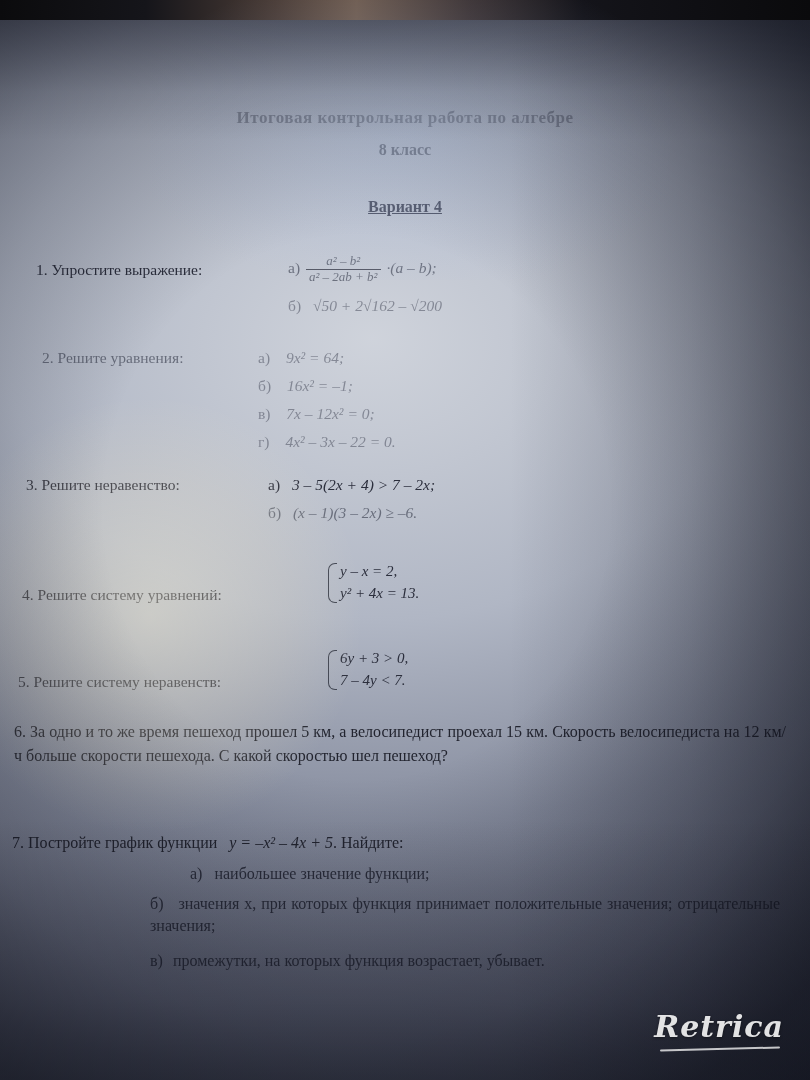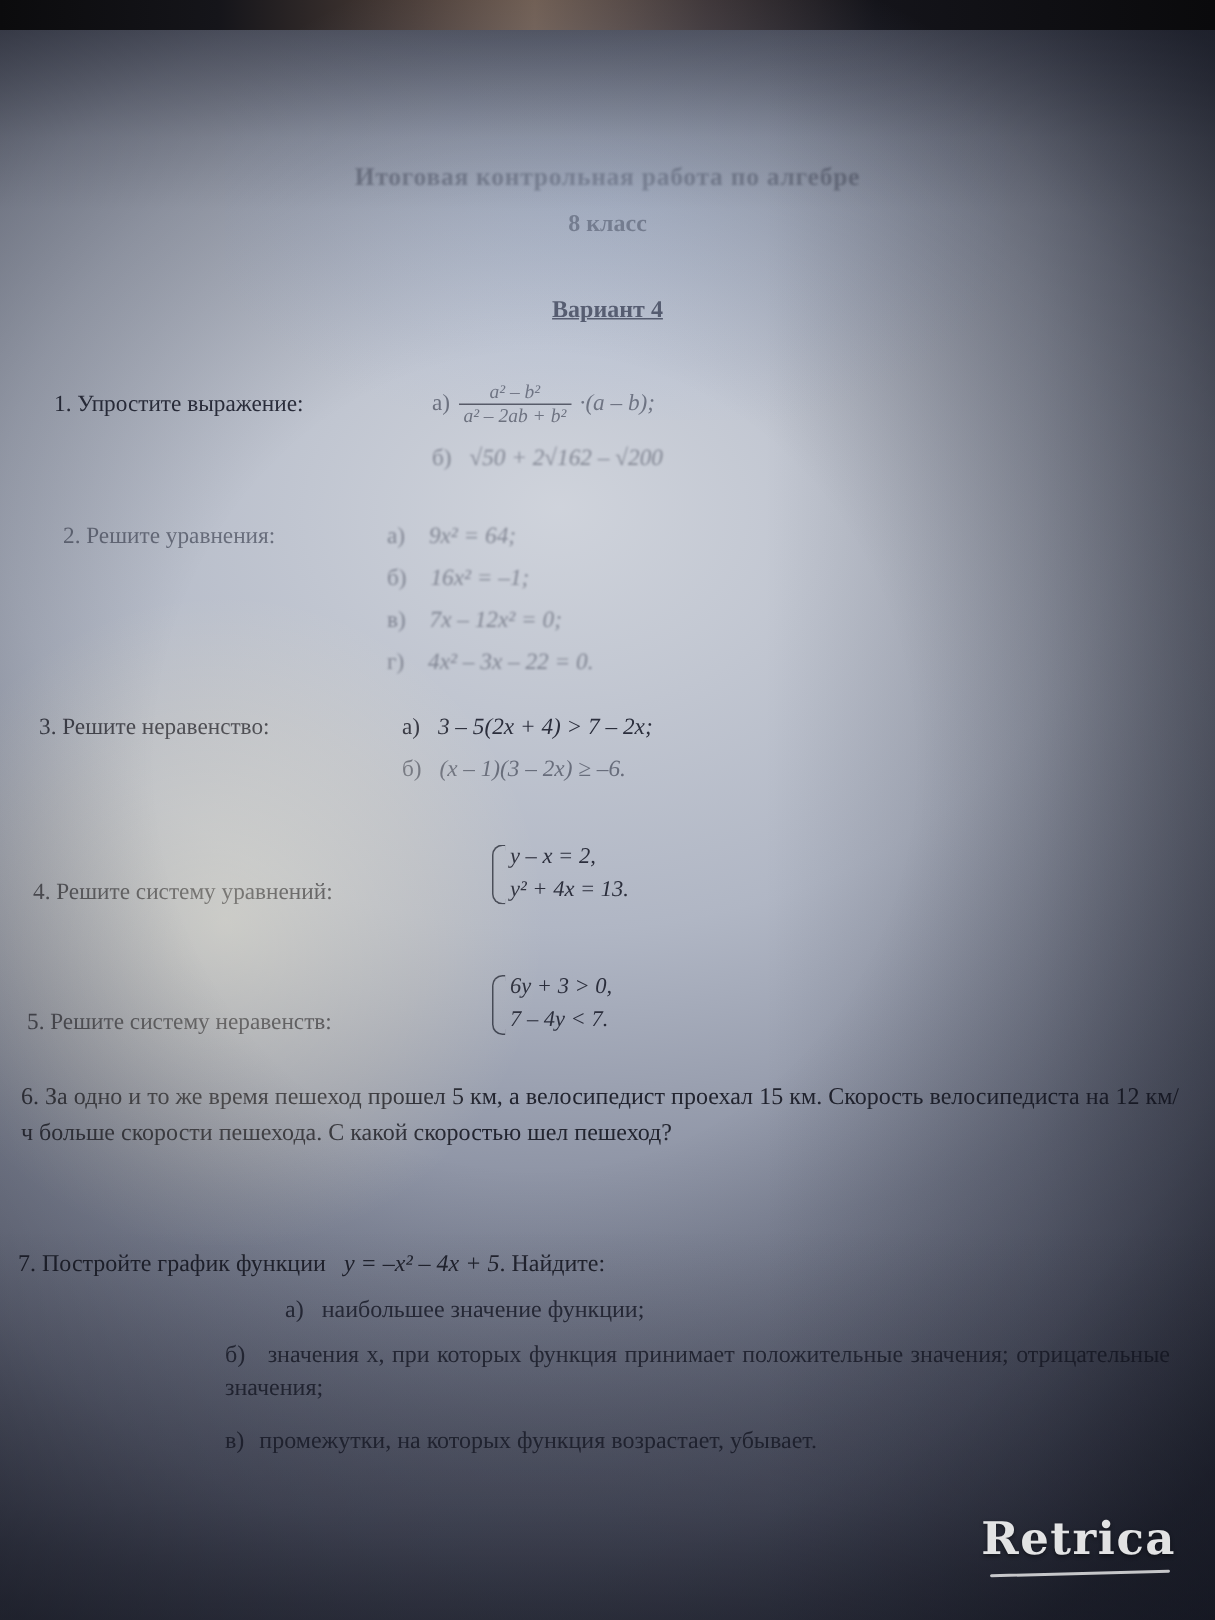--- a/index.html
+++ b/index.html
@@ -165,20 +165,21 @@
     line-height: 1.5;
     color: #22242f;
     text-align: justify;
   }
 
   .retrica {
     position: absolute;
     right: 26px;
     bottom: 36px;
     font-family: "DejaVu Serif", serif;
+    font-style: italic;
     font-weight: bold;
     font-size: 30px;
     color: rgba(255,255,255,0.88);
     letter-spacing: 1px;
     text-shadow: 0 1px 3px rgba(0,0,0,0.45);
   }
   .retrica-underline {
     position: absolute;
     right: 30px;
     bottom: 30px;

